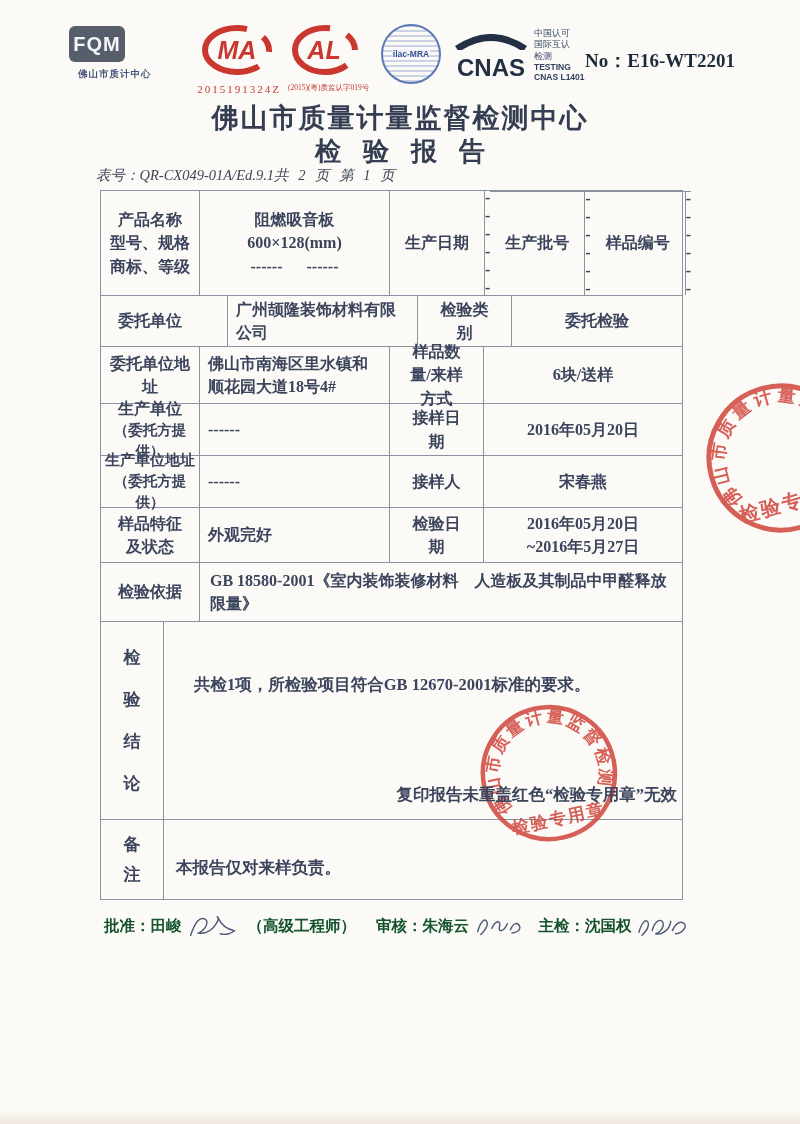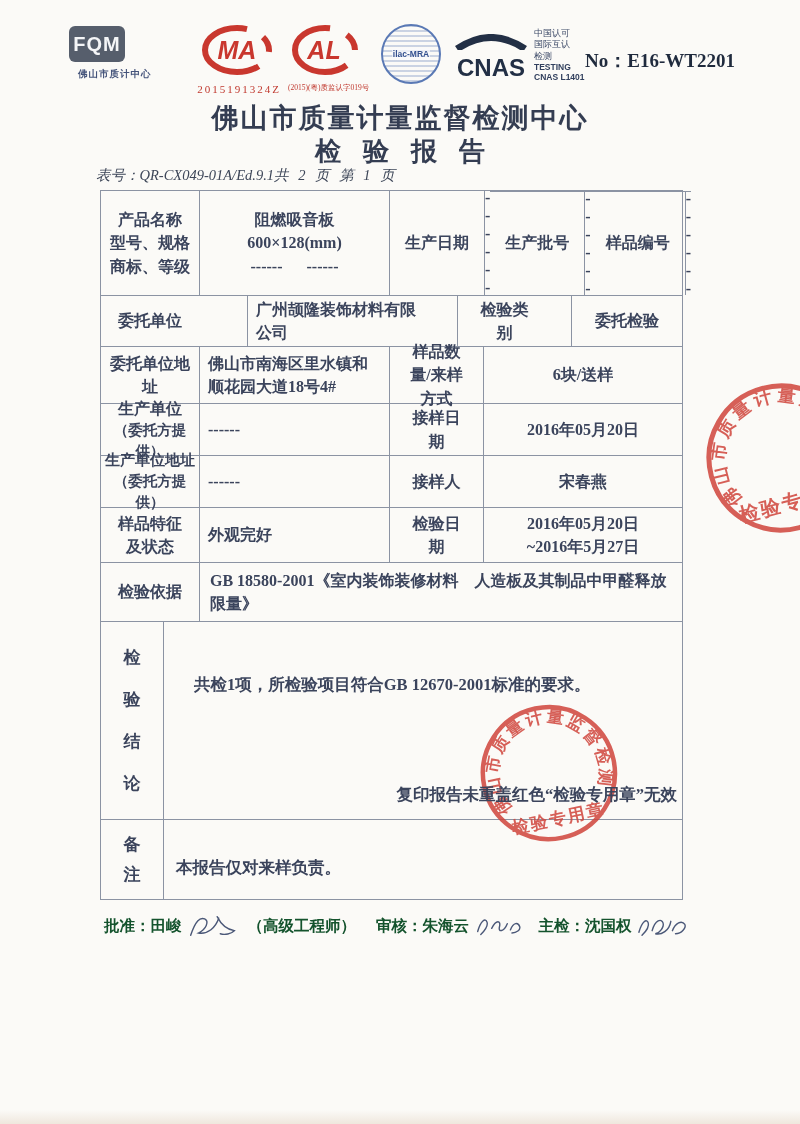--- a/index.html
+++ b/index.html
@@ -66,21 +66,21 @@
   .trow + .trow{border-top:1px solid var(--bd);}
   .c{box-sizing:border-box;display:flex;flex-direction:column;align-items:center;justify-content:center;
     font-size:16px;font-weight:bold;color:var(--ink);line-height:1.45;text-align:center;}
   .c + .c{border-left:1px solid var(--bd);}
   .c.left{align-items:flex-start;text-align:left;padding:4px 8px;}
   .w-l1{width:98px;flex:none;}
   .w-v1{width:190px;flex:none;}
   .w-l2{width:94px;flex:none;padding:2px 20px;}
   .w-v2{flex:1;}
   .r-product{height:104px;}
-  .r-entrust{height:51px;gap:20px;}
+  .r-entrust{height:51px;}
   .r-entrust-addr{height:57px;}
   .r-producer{height:52px;}
   .r-producer-addr{height:52px;}
   .r-sample{height:55px;}
   .r-basis{height:59px;}
   .r-conclusion{height:198px;}
   .r-remark{height:80px;}
   .rightcol{width:295px;flex:none;display:flex;flex-direction:row;border-left:1px solid var(--bd);}
   .subrow{flex:1;display:flex;}
   .subrow + .subrow{border-top:1px solid var(--bd);}

